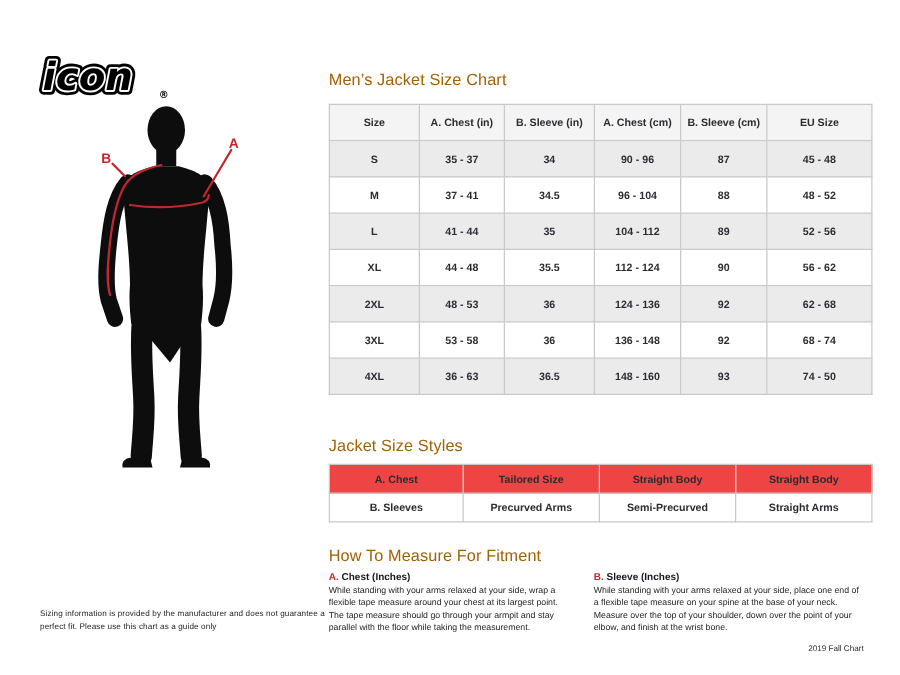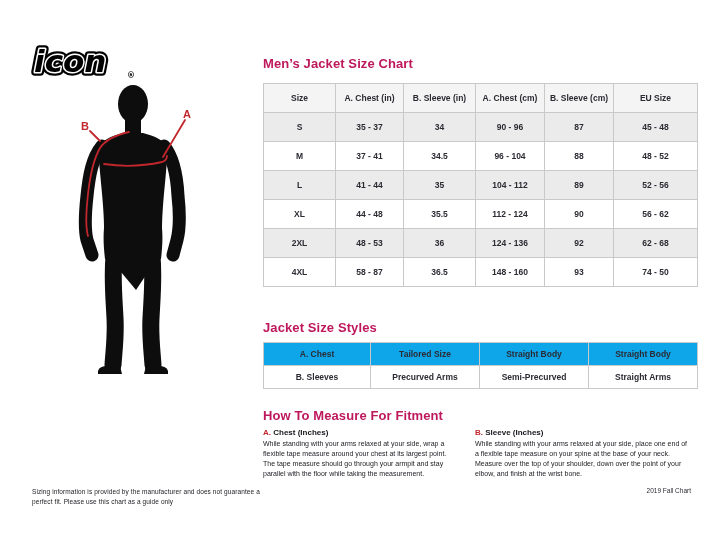--- a/index.html
+++ b/index.html
@@ -8,36 +8,36 @@
 
   .logo-wrap { position:absolute; left:28px; top:22px; width:130px; height:42px;margin-top:20px; }
 
   .figure-wrap { position:absolute; left:40px; top:78px; width:220px; height:332px; }
 
   .disclaimer { position:absolute; left:32px; top:487px; width:232px;
     font-size:6.5px; line-height:1.5; color:#1c1c22; letter-spacing:0.1px; }
 
   .right-col { position:absolute; left:263px; top:56px; width:434px; }
 
-  .sec-title { font-size:13px; font-weight:bold; color:#be185d; letter-spacing:0.1px; }
+  .sec-title { font-size:13px; font-weight:normal; color:#a16207; letter-spacing:0.1px; }
   .t1 { margin-bottom:12px; }
   .t2 { margin-top:33px; margin-bottom:7px; }
   .t3 { margin-top:19px; margin-bottom:5px; }
 
   table { border-collapse:collapse; width:434px; table-layout:fixed; }
   th, td { border:1px solid #c9c9c9; text-align:center; vertical-align:middle;
     font-size:8.5px; color:#2b2b33; }
   .size-table th { height:29px; background:#f4f4f4; font-weight:bold; }
   .size-table td { height:29px; font-weight:bold; background:#ffffff; }
   .size-table tbody tr:nth-child(odd) td { background:#ebebeb; }
 
   .styles-table th { height:23px; background:#ffffff; font-weight:bold; }
   .styles-table td { height:23px; font-weight:bold; background:#ffffff; }
   .styles-table .blank { border:none; background:transparent; }
-  .styles-table tr.gray td { background:#0ea5e9; }
+  .styles-table tr.gray td { background:#ef4444; }
 
   .measure-cols { display:flex; gap:16px; margin-top:2px;align-items:center; }
   .m-col-a { width:196px; }
   .m-col-b { width:214px; }
   .m-head { font-size:8px; font-weight:bold; color:#17171d; margin-bottom:2px; }
   .m-prefix { color:#c1272d; }
   .m-body { font-size:7px; line-height:1.42; color:#1c1c22; }
 
   .chart-version { text-align:right; font-size:6.5px; color:#2b2b33; margin-top:8px;
     padding-right:6px; }
@@ -145,22 +145,30 @@
       </tr>
       <tr>
         <td>2XL</td>
         <td>48 - 53</td>
         <td>36</td>
         <td>124 - 136</td>
         <td>92</td>
         <td>62 - 68</td>
       </tr>
       <tr>
+        <td>3XL</td>
+        <td>53 - 58</td>
+        <td>36</td>
+        <td>136 - 148</td>
+        <td>92</td>
+        <td>68 - 74</td>
+      </tr>
+      <tr>
         <td>4XL</td>
-        <td>58 - 87</td>
+        <td>36 - 63</td>
         <td>36.5</td>
         <td>148 - 160</td>
         <td>93</td>
         <td>74 - 50</td>
       </tr>
     </tbody>
   </table>
 
   <div class="sec-title t2">Jacket Size Styles</div>
 

